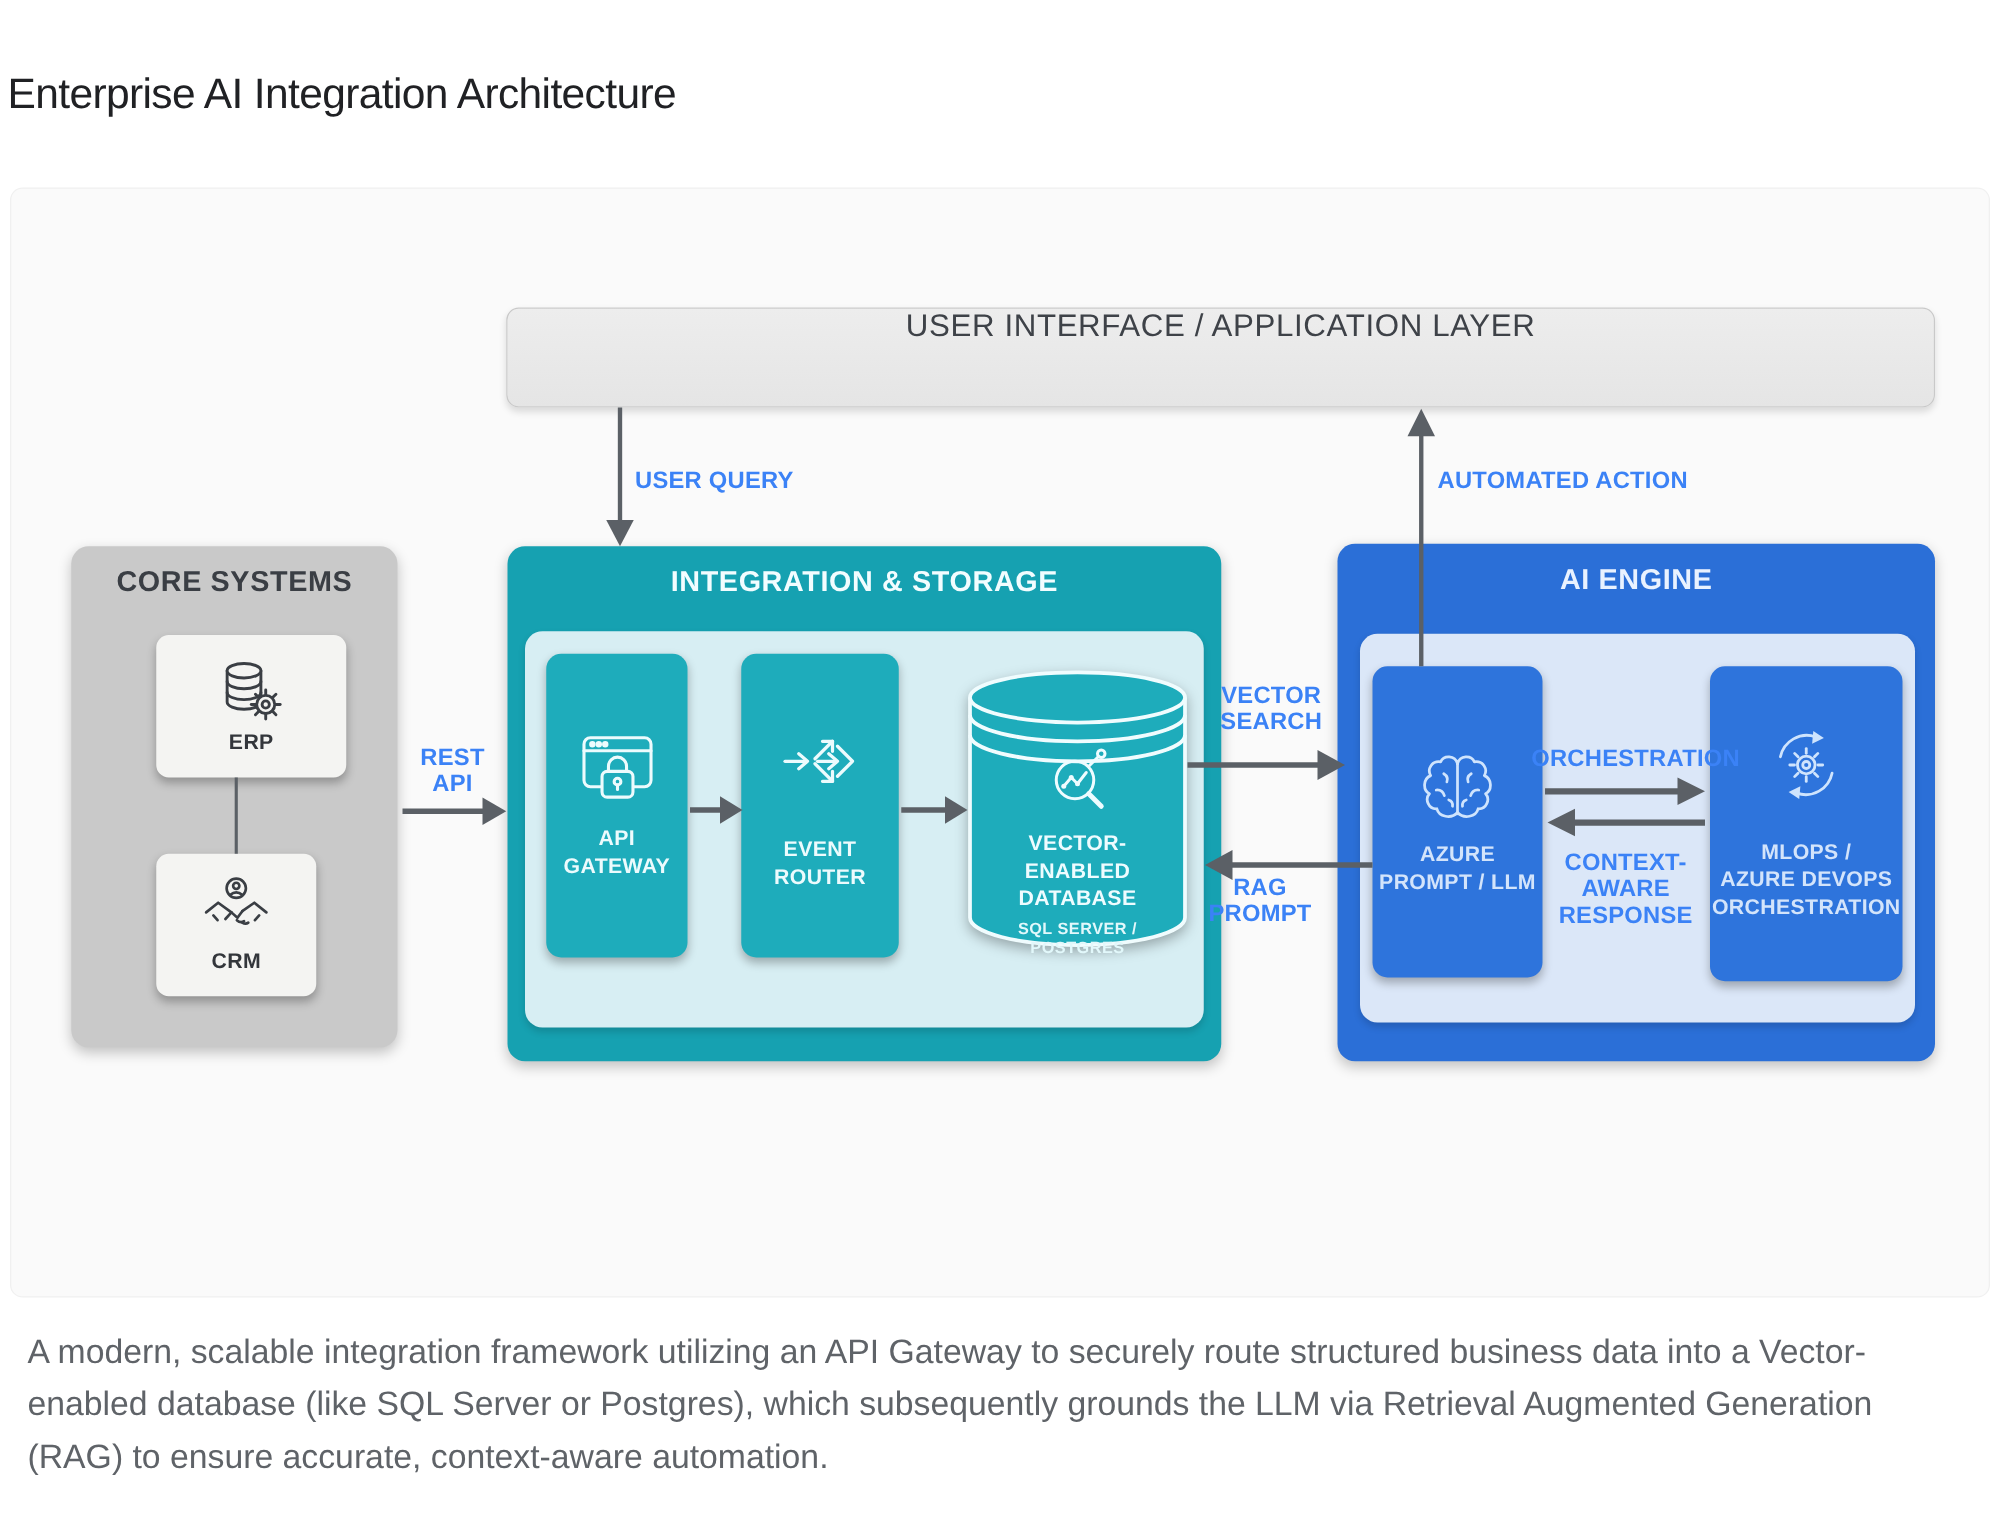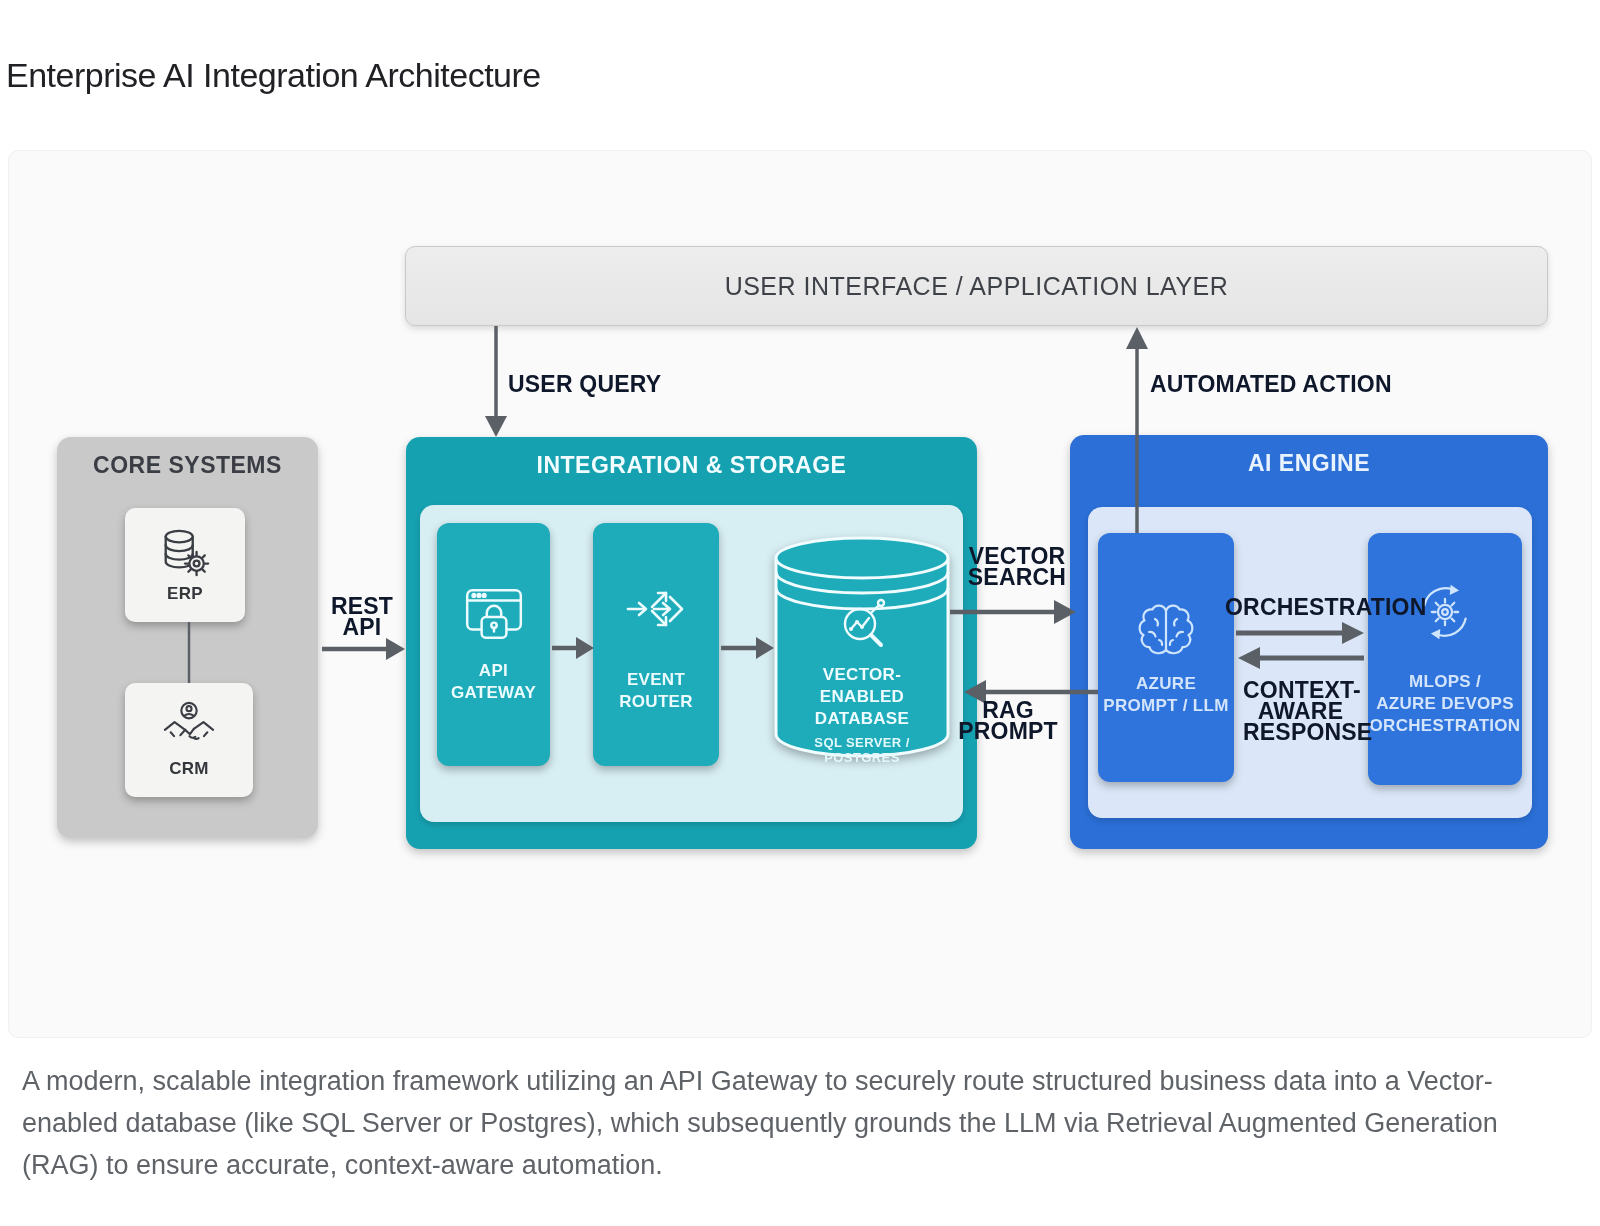--- a/index.html
+++ b/index.html
@@ -10,21 +10,21 @@
   .page-title { position:absolute; left:6px; top:56px; font-size:34px; font-weight:normal;
                 color:var(--title,#202124); letter-spacing:-0.5px; }
 
   .diagram-panel { position:absolute; left:8px; top:150px; width:1584px; height:888px;
                    background:#fafafa; border:1px solid #f0f0f0; border-radius:10px; }
 
   
   .ui-bar { position:absolute; left:405px; top:246px; width:1143px; height:80px;
             background:linear-gradient(#ededed,#e5e5e5); border:1px solid #c9c9c9; border-radius:10px;
             box-shadow:0 3px 6px rgba(0,0,0,.13);
-            display:flex; align-items:center; justify-content:center; }
+            display:flex; align-items:flex-start; justify-content:center; }
   .ui-bar-label { font-size:25px; color:#3e4248; letter-spacing:.5px; }
 
   
   .group-box { position:absolute; border-radius:14px; box-shadow:0 4px 10px rgba(0,0,0,.22); }
   .group-title { position:absolute; top:15px; left:0; width:100%; text-align:center;
                  font-size:23px; font-weight:bold; letter-spacing:.5px; }
   .core-box { left:57px; top:437px; width:261px; height:401px; background:var(--gray-box,#c9c9c9); }
   .core-box .group-title { color:#3a3e44; }
   .integration-box { left:406px; top:437px; width:571px; height:412px; background:var(--teal-box,#16a1b1); }
   .integration-box .group-title { color:#f2fdff; }
@@ -35,41 +35,41 @@
   .integration-tray { left:420px; top:505px; width:543px; height:317px; background:var(--teal-inner,#d7eef3); }
   .ai-tray { left:1088px; top:507px; width:444px; height:311px; background:var(--blue-inner,#dbe7f8); }
 
   
   .card { position:absolute; border-radius:12px; display:flex; flex-direction:column;
           align-items:center; justify-content:center; box-shadow:0 4px 8px rgba(0,0,0,.28); }
   .white-card { background:var(--white-card,#f4f4f2); border-radius:10px; }
   .teal-card  { background:var(--teal-card,#1eacbb); }
   .blue-card  { background:var(--blue-card,#2e74dc); }
 
-  .erp-card { left:125px; top:508px; width:120px; height:114px; gap:4px; }
+  .erp-card { left:125px; top:508px; width:152px; height:114px; gap:4px; }
   .crm-card { left:125px; top:683px; width:128px; height:114px; gap:4px; }
   .gateway-card { left:437px; top:523px; width:113px; height:243px; gap:16px; }
   .router-card  { left:593px; top:523px; width:126px; height:243px; gap:28px; }
   .llm-card   { left:1098px; top:533px; width:136px; height:249px; gap:14px; }
   .mlops-card { left:1368px; top:533px; width:154px; height:252px; gap:28px; }
 
   .node-label { text-align:center; font-size:17px; font-weight:bold; line-height:22px; letter-spacing:.3px; }
   .white-card .node-label { color:#33363b; }
   .teal-card .node-label { color:#ecfbfd; }
   .blue-card .node-label { color:#d3e4fb; }
 
   
   .cylinder-svg { position:absolute; left:770px; top:534px; filter:drop-shadow(0 4px 5px rgba(0,0,0,.3)); }
   .db-icon { position:absolute; left:834px; top:596px; }
   .db-labels { position:absolute; left:786px; top:664px; width:152px; text-align:center; }
   .db-labels .node-label { color:#eefcff; }
   .db-sublabel { margin-top:5px; font-size:13px; font-weight:bold; letter-spacing:.4px; color:#e2f8fb; }
 
   
-  .edge-label { position:absolute; font-size:23px; font-weight:bold; color:#0f172a;
+  .edge-label { position:absolute; font-size:19px; font-weight:bold; color:#3b82f6;
                 letter-spacing:.2px; line-height:21px; }
   .edge-label.centered { text-align:center; }
   .user-query-label { left:508px; top:374px; }
   .automated-action-label { left:1150px; top:374px; }
   .rest-api-label { left:312px; top:596px; width:100px; }
   .vector-search-label { left:957px; top:546px; width:120px; }
   .rag-prompt-label { left:948px; top:700px; width:120px; }
   .orchestration-label { left:1225px; top:597px; width:150px; }
   .context-response-label { left:1243px; top:680px; width:115px; }
 

